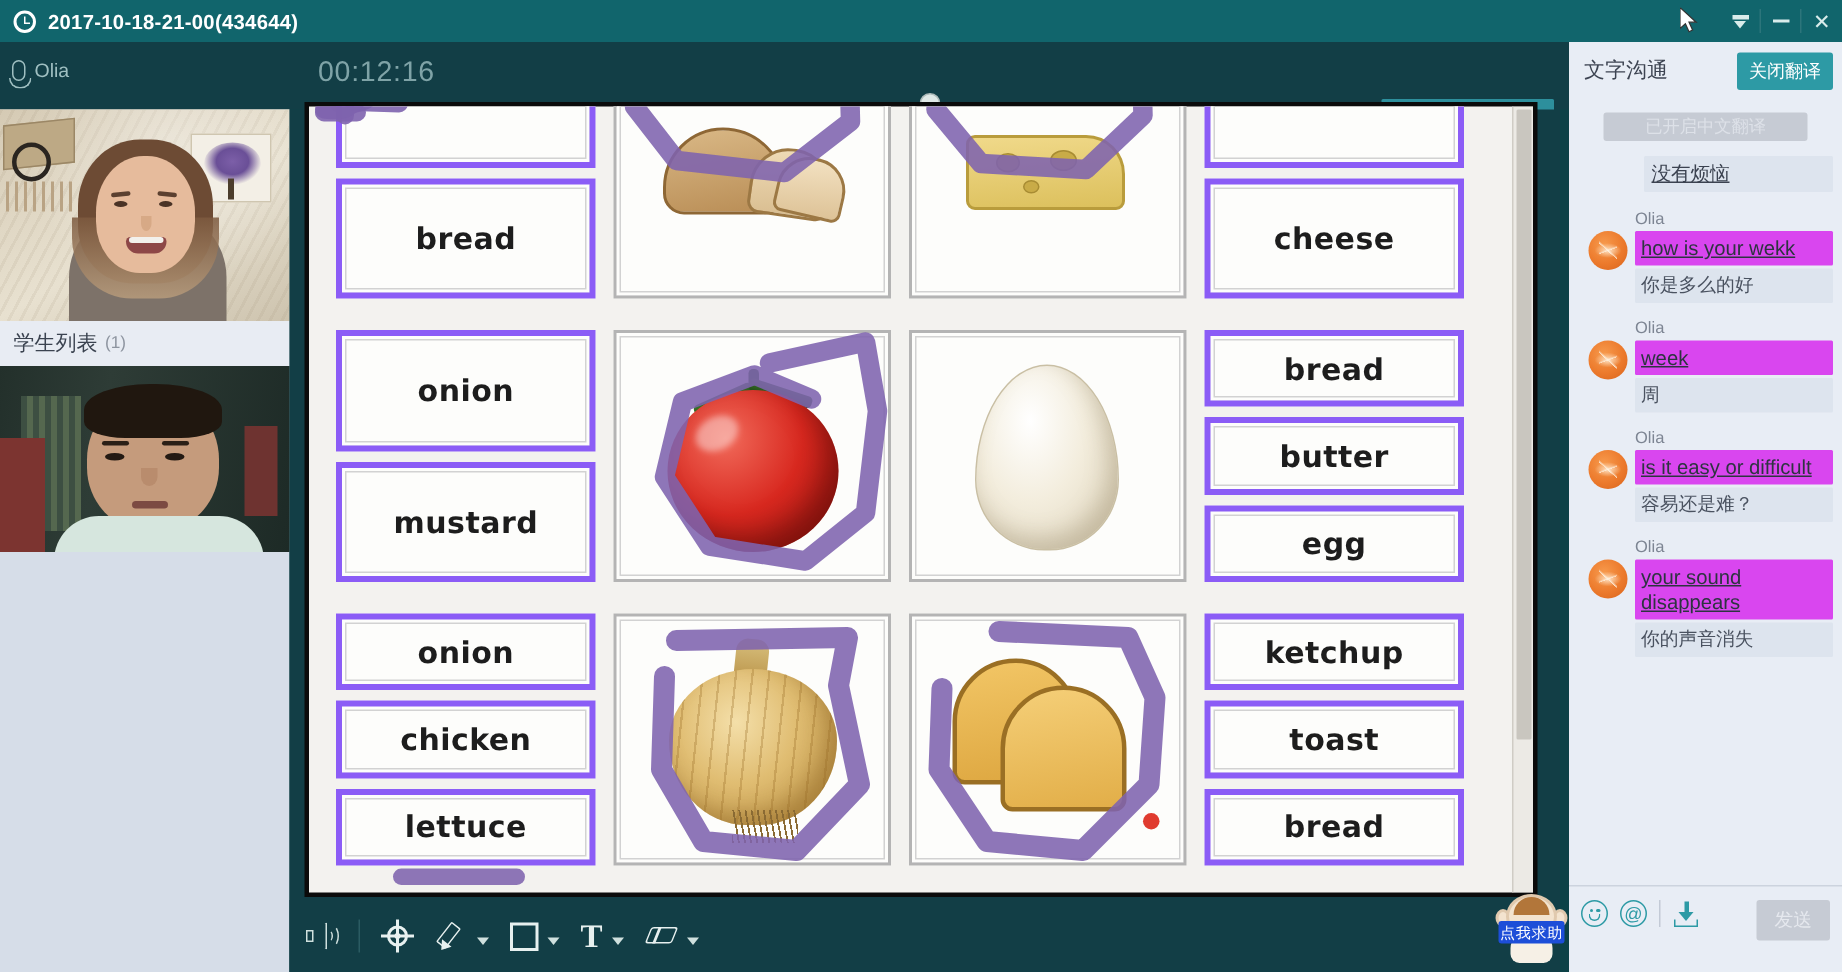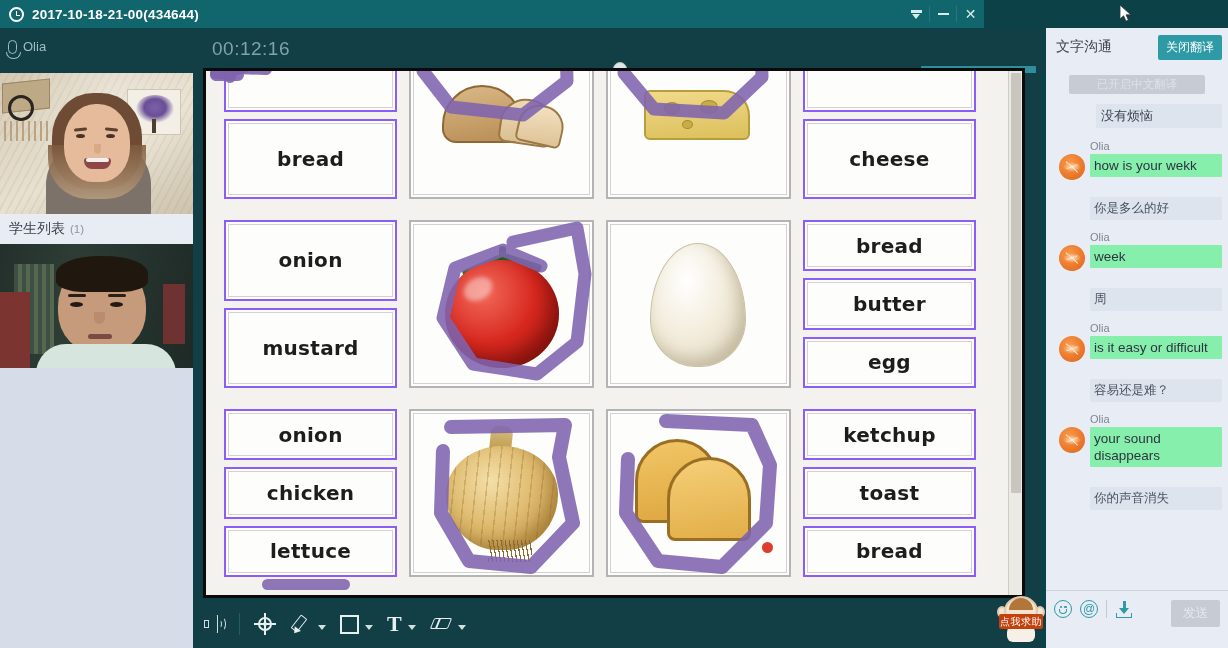--- a/index.html
+++ b/index.html
@@ -7,21 +7,21 @@
   html, body {
     width: 1228px; height: 648px;
     overflow: hidden;
     font-family: "Liberation Sans", "DejaVu Sans", sans-serif;
     background: #0c4247;
   }
   .app { position: relative; width: 1228px; height: 648px; }
 
   
   .titlebar {
-    position: absolute; left: 0; top: 0; width: 984px; height: 28px;
+    position: absolute; left: 0; top: 0; width: 1228px; height: 28px;
     background: #11656c;
     display: flex; align-items: center;
   }
   .titlebar .clock-icon {
     margin-left: 9px; width: 15px; height: 15px; border: 2px solid #ffffff;
     border-radius: 50%; position: relative; flex: 0 0 auto;
   }
   .titlebar .clock-icon::before {
     content: ""; position: absolute; left: 4.5px; top: 2px;
     width: 1.8px; height: 5px; background: #fff;
@@ -264,21 +264,21 @@
     background: #f3f2ef; overflow: hidden;
   }
   .worksheet {
     position: absolute; left: 18px; top: -40px; width: 752px;
   }
   .ws-row { display: flex; gap: 12px; margin-bottom: 21px; height: 168px; }
   .ws-col-words {
     width: 178px; display: flex; flex-direction: column; gap: 7px;
   }
   .word-box {
-    flex: 1; border: 2px solid #8b5cf6; background: #fdfdfb;
+    flex: 1; border: 4px solid #8b5cf6; background: #fdfdfb;
     display: flex; align-items: center; justify-content: center;
     box-shadow: inset 0 0 0 2px #fdfdfb, inset 0 0 0 3px #d2d2d2;
   }
   .word-box span {
     font-family: "DejaVu Sans", sans-serif; font-size: 20px;
     font-weight: bold; color: #1d1d1d; letter-spacing: .3px;
   }
   .ws-col-pic {
     width: 190px; border: 2px solid #b4b4b4; background: #fdfdfb;
     box-shadow: inset 0 0 0 2px #fdfdfb, inset 0 0 0 3px #d2d2d2;
@@ -505,21 +505,21 @@
     background: #f3e3cf; border: 2px solid #e0c9ae; border-radius: 50%;
   }
   .mascot .ear-l { left: 0; }
   .mascot .ear-r { right: 0; }
   .mascot .body {
     position: absolute; left: 10px; top: 26px; width: 28px; height: 20px;
     background: #f6f0e6; border-radius: 10px 10px 6px 6px;
   }
   .mascot .label {
     position: absolute; left: 2px; top: 18px; width: 44px; height: 15px;
-    background: #c2410c; color: #ffffff; font-size: 10px;
+    background: #1d4ed8; color: #ffffff; font-size: 10px;
     display: flex; align-items: center; justify-content: center;
     border-radius: 2px; letter-spacing: .5px;
   }
 
   
   .chat {
     position: absolute; left: 1046px; top: 28px; width: 182px; height: 620px;
     background: #e8edf5; display: flex; flex-direction: column;
   }
   .chat-head {
@@ -537,20 +537,21 @@
   .sys-banner {
     margin: 5px auto 10px auto; width: 136px; height: 19px;
     background: #c6cbd4; color: #dde1e8; font-size: 11.5px;
     display: flex; align-items: center; justify-content: center;
     border-radius: 2px;
   }
   .msg-plain {
     margin: 0 0 12px 44px; background: #dde4ee; color: #3b4250;
     font-size: 13px; padding: 3px 5px; border-radius: 1px;
     max-width: 128px;
+    text-decoration: underline;
   }
   .msg {
     display: flex; margin-bottom: 11px;
   }
   .avatar {
     width: 26px; height: 26px; border-radius: 50%; flex: 0 0 auto;
     margin: 14px 5px 0 7px; position: relative; overflow: hidden;
     background: radial-gradient(circle at 40% 35%, #f79a4d 0%, #ec7a2c 55%, #d8631b 100%);
   }
   .avatar::before {
@@ -560,26 +561,26 @@
   }
   .avatar::after {
     content: ""; position: absolute; left: 7px; top: 6px; width: 12px; height: 13px;
     background:
       linear-gradient(42deg, transparent 45%, rgba(255,245,230,.85) 46%, transparent 54%),
       linear-gradient(-20deg, transparent 45%, rgba(255,245,230,.75) 46%, transparent 54%);
   }
   .msg-col { flex: 1; min-width: 0; }
   .msg-sender { font-size: 11px; color: #7d8593; margin-bottom: 2px; }
   .msg-en {
-    background: #86efac; color: #2d3440; font-size: 13.5px;
-    padding: 3px 4px; border-radius: 1px; line-height: 17px;
+    background: #d946ef; color: #2d3440; font-size: 13.5px;
+    padding: 3px 4px; border-radius: 1px; line-height: 17px; text-decoration: underline;
   }
   .msg-zh {
     background: #dde4ee; color: #4a5260; font-size: 12.5px;
-    padding: 3px 4px; border-radius: 1px; margin-top: 20px;
+    padding: 3px 4px; border-radius: 1px; margin-top: 2px;
   }
   .chat-foot {
     height: 58px; border-top: 1px solid #ccd3de;
     display: flex; align-items: flex-start; padding: 9px 8px 0 8px; gap: 8px;
   }
   .ic-smiley {
     width: 18px; height: 18px; border: 1.7px solid #2d9aa5; border-radius: 50%;
     position: relative;
   }
   .ic-smiley .se { position: absolute; width: 2.4px; height: 2.4px; background: #2d9aa5; border-radius: 50%; top: 5px; }

